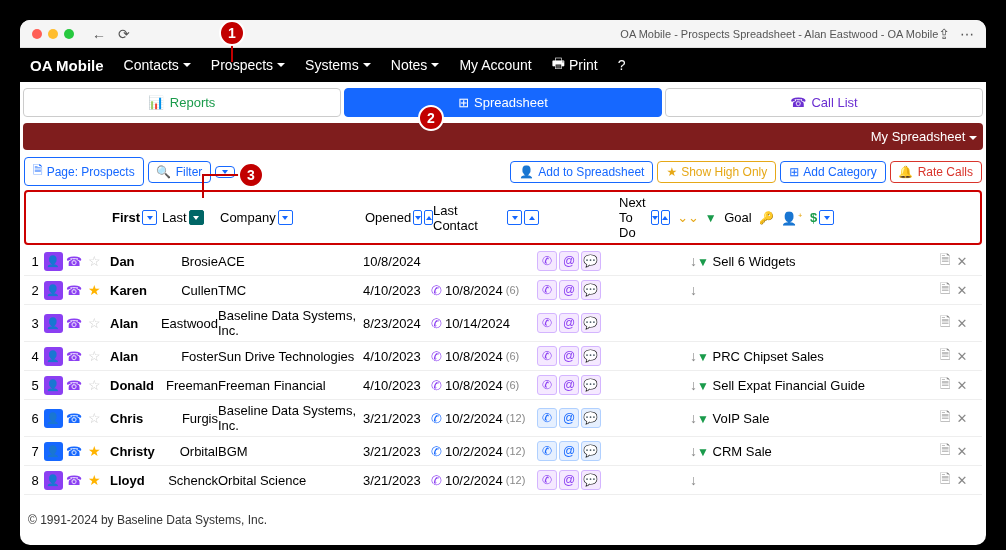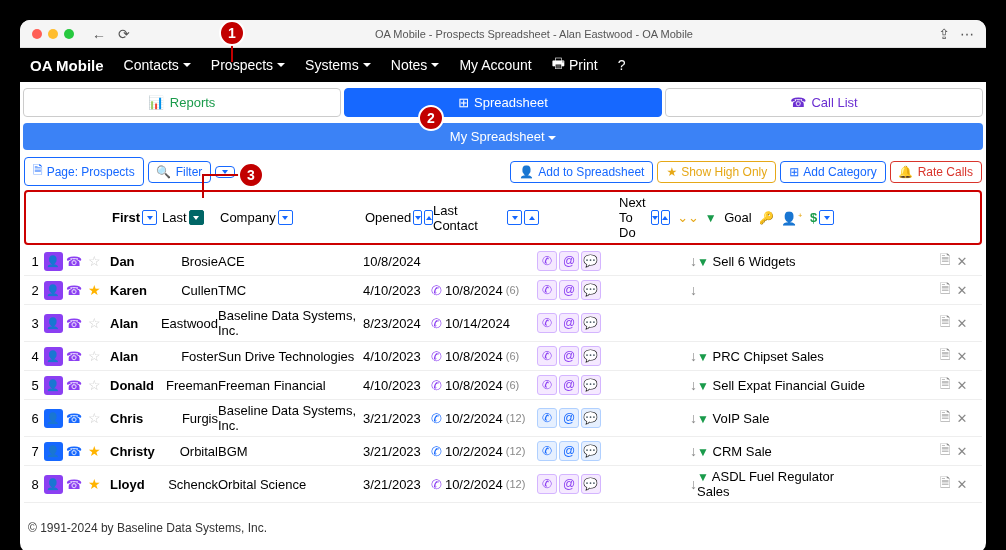--- a/index.html
+++ b/index.html
@@ -5,32 +5,32 @@
 * { margin: 0; padding: 0; box-sizing: border-box; }
 body { font-family: -apple-system, BlinkMacSystemFont, "Segoe UI", Arial, sans-serif; background: #000; padding: 20px; }
 .window { width: 966px; background: #fff; border-radius: 10px; overflow: hidden; box-shadow: 0 10px 40px rgba(0,0,0,0.5); position: relative; }
 .titlebar { display: flex; align-items: center; height: 28px; padding: 0 12px; background: #f5f5f5; border-bottom: 1px solid #e0e0e0; }
 .dots { display: flex; gap: 6px; }
 .dot { width: 10px; height: 10px; border-radius: 50%; }
 .dot.red { background: #ff5f56; }
 .dot.yellow { background: #ffbd2e; }
 .dot.green { background: #27c93f; }
 .nav-arrows { display: flex; gap: 12px; margin-left: 18px; color: #555; font-size: 14px; }
-.title { flex: 1; text-align: center; font-size: 11px; color: #555; }
+.title { flex: 1; text-align: right; font-size: 11px; color: #555; }
 .title-icons { display: flex; gap: 10px; color: #555; font-size: 14px; }
 .menubar { display: flex; align-items: center; height: 34px; background: #000; color: #fff; padding: 0 10px; gap: 4px; }
 .brand { font-weight: bold; font-size: 15px; margin-right: 8px; }
 .menu-item { display: flex; align-items: center; gap: 4px; padding: 4px 8px; font-size: 14px; cursor: pointer; }
 .caret-sm { width: 0; height: 0; border-left: 4px solid transparent; border-right: 4px solid transparent; border-top: 4px solid #fff; }
 .tabs { display: flex; padding: 6px 3px 3px; gap: 3px; }
 .tab { flex: 1; text-align: center; padding: 6px; font-size: 13px; border: 1px solid #ccc; border-radius: 4px; cursor: pointer; display: flex; align-items: center; justify-content: center; gap: 5px; }
 .tab.reports { color: #1a9b4b; }
 .tab.spreadsheet { background: #1668ff; color: #fff; border-color: #1668ff; }
 .tab.calllist { color: #6b2fd1; }
-.subbar { background: #3b82f6; color: #fff; text-align: center; padding: 6px; margin: 3px; border-radius: 4px; font-size: 13px; cursor: pointer; }
+.subbar { background: #7f1d1d; color: #fff; text-align: right; padding: 6px; margin: 3px; border-radius: 4px; font-size: 13px; cursor: pointer; }
 .toolbar { display: flex; padding: 4px; gap: 4px; align-items: center; }
 .btn { display: inline-flex; align-items: center; gap: 4px; padding: 3px 8px; border: 1px solid; border-radius: 4px; font-size: 12px; cursor: pointer; background: #fff; }
 .btn.blue { color: #1668ff; border-color: #1668ff; }
 .btn.orange { color: #e6a817; border-color: #e6a817; }
 .btn.red { color: #d9342b; border-color: #d9342b; }
 .btn.caret-only { padding: 3px 6px; }
 .spacer { flex: 1; }
 .table-wrap { padding: 0 4px; }
 .header-row { display: flex; align-items: center; border: 2px solid #c00; border-radius: 4px; padding: 3px 2px; margin-bottom: 2px; position: relative; }
 .col-idx { width: 18px; font-size: 13px; text-align: center; }
@@ -475,21 +475,20 @@
               <span class="contact-count">(12)</span>
             </span></div>
     <div class="col-actions">
             <div class="action-btns">
       <div class="act purple">✆</div>
       <div class="act purple">@</div>
       <div class="act purple">💬</div>
     </div>
           </div>
     <div class="col-nexttodo" style="text-align:right;"><span class="arrow-down">↓</span></div>
-    <div class="col-goal"><span class="funnel">▼</span> <span>ASDL Fuel Regulator Sales</span></div>
     <div class="col-end">
             <div class="end-icons">
               <span>🗎</span>
               <span>✕</span>
             </div>
           </div>
   </div>
       </div>
   </div>
 

